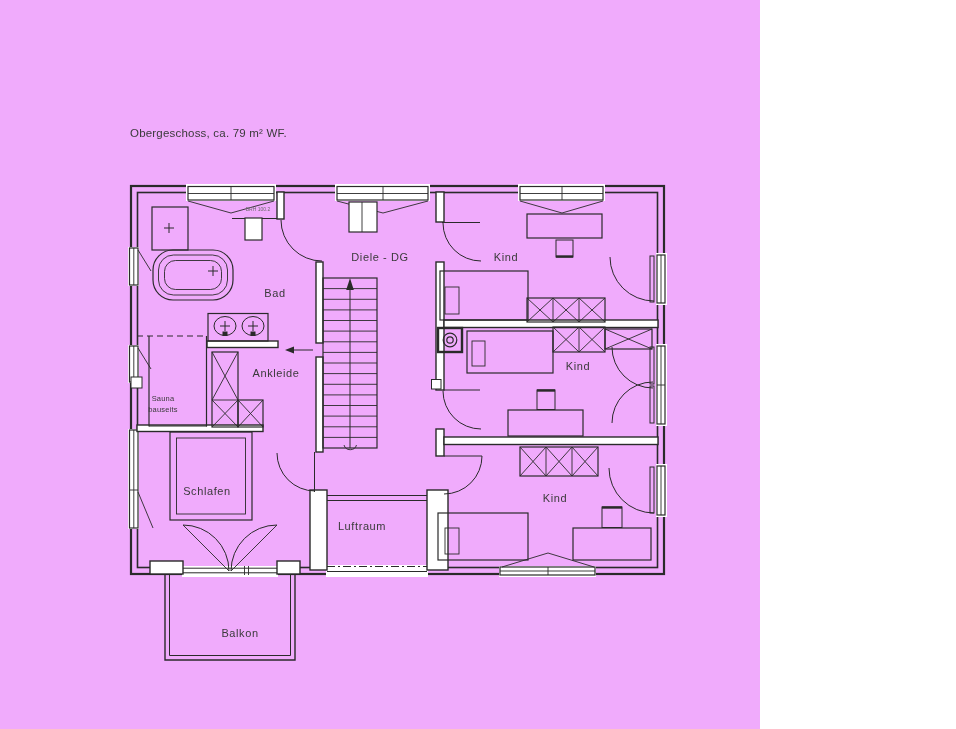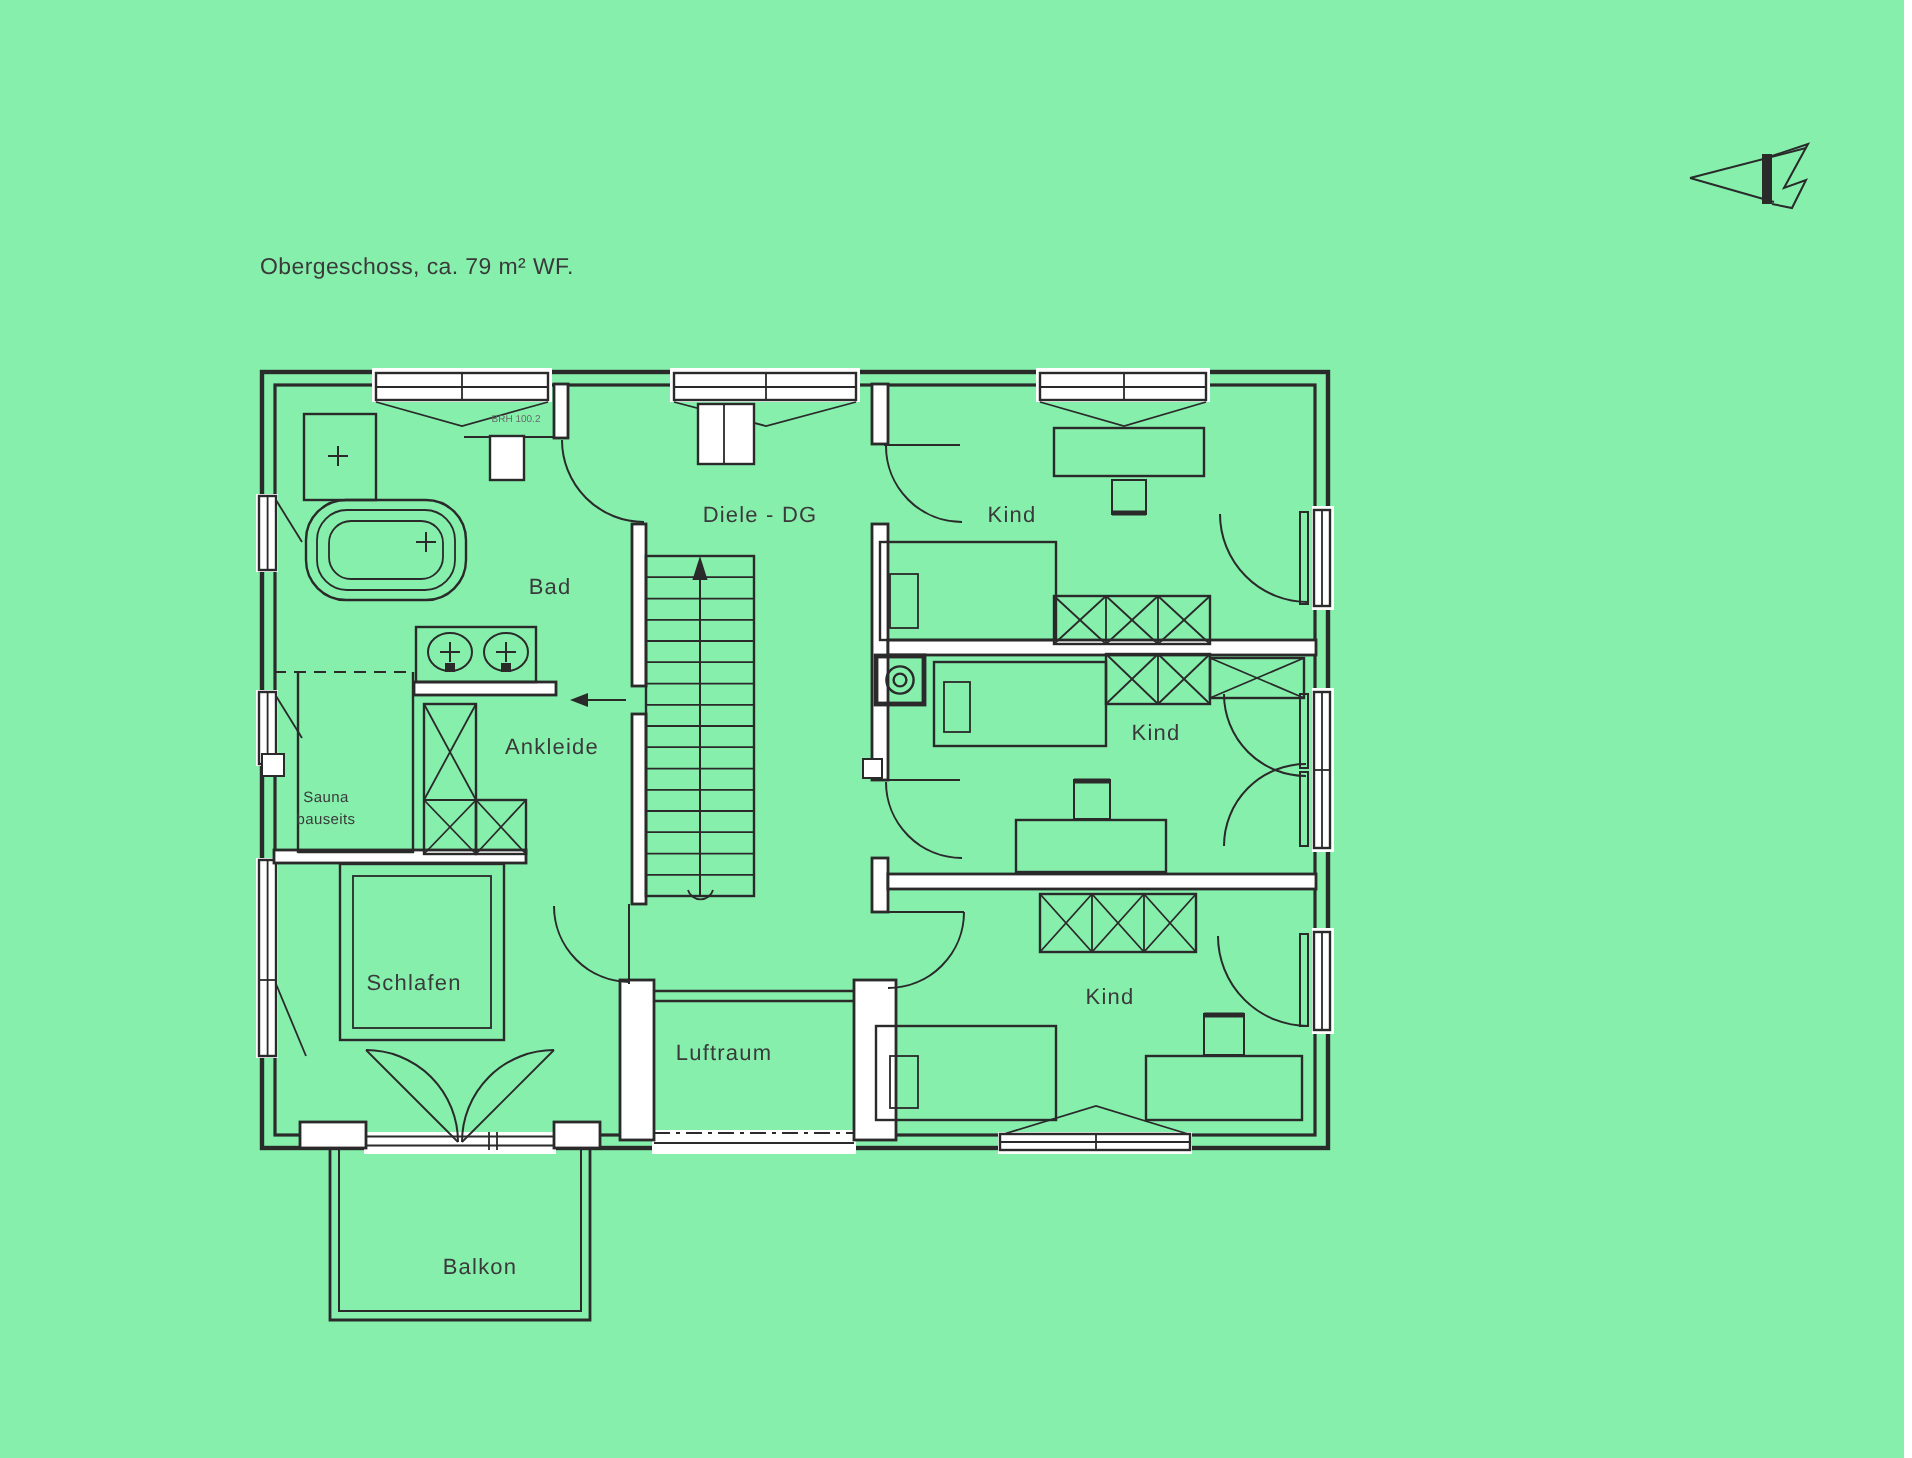--- a/index.html
+++ b/index.html
@@ -1,16 +1,16 @@
 <!DOCTYPE html>
 <html><head>
 <meta charset="utf-8">
 <style>
   html,body{margin:0;padding:0;background:#ffffff;}
-  .page{position:relative;width:952px;height:729px;background:#86efac;overflow:hidden;
+  .page{position:relative;width:760px;height:729px;background:#f0abfc;overflow:hidden;
         font-family:"Liberation Sans", sans-serif;}
   svg{position:absolute;left:0;top:0;}
   svg line, svg path, svg rect, svg ellipse, svg circle, svg polyline{
     stroke:#2a2a2a; fill:none; stroke-linecap:butt;
   }
   .w2{stroke-width:2.2;} .w16{stroke-width:1.6;} .w14{stroke-width:1.4;}
   .w12{stroke-width:1.2;} .w1{stroke-width:1;} .w09{stroke-width:.9;}
   .white{fill:#ffffff;}
   .nofill{fill:none;}
   .blackfill{fill:#2a2a2a;stroke:none;}

